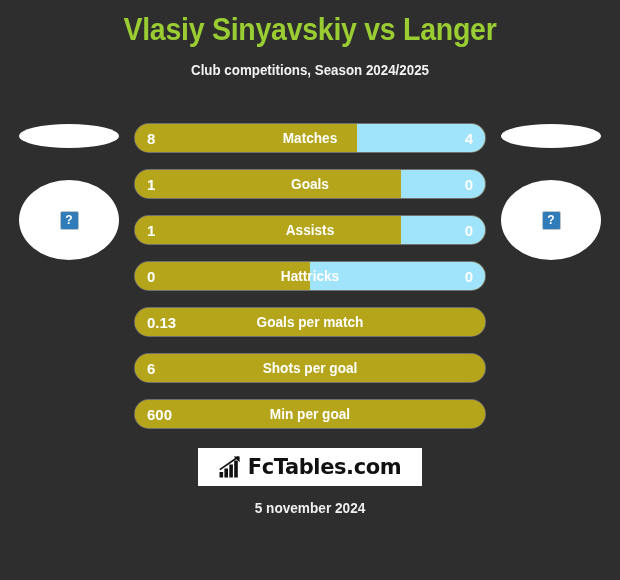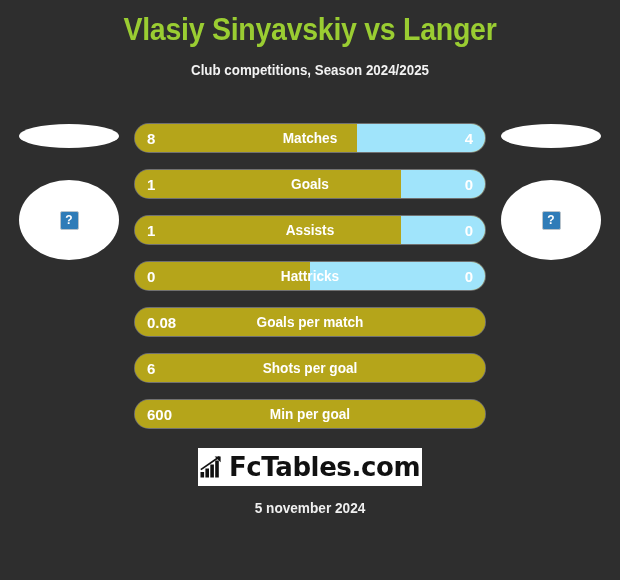--- a/index.html
+++ b/index.html
@@ -179,21 +179,21 @@
     justify-content: center;
     gap: 5px;
   }
   .logo-icon {
     display: block;
     width: 24px;
     height: 22px;
   }
   .logo-text {
     font-family: "DejaVu Sans", sans-serif;
-    font-size: 26px;
+    font-size: 21px;
     font-weight: bold;
     color: #111111;
     letter-spacing: -0.4px;
     line-height: 1;
   }
 
   
   .date {
     position: absolute;
     top: 500px;
@@ -253,21 +253,21 @@
       </div>
       <div class="bar-row">
         <div class="bar-fill-home" style="width: 50%;"></div>
         <div class="bar-fill-away" style="width: 50%;"></div>
         <div class="bar-val home">0</div>
         <div class="bar-label">Hattricks</div>
         <div class="bar-val away">0</div>
       </div>
       <div class="bar-row">
         <div class="bar-fill-home" style="width: 100%;"></div>
-        <div class="bar-val home">0.08</div>
+        <div class="bar-val home">0.13</div>
         <div class="bar-label">Goals per match</div>
       </div>
       <div class="bar-row">
         <div class="bar-fill-home" style="width: 100%;"></div>
         <div class="bar-val home">6</div>
         <div class="bar-label">Shots per goal</div>
       </div>
       <div class="bar-row">
         <div class="bar-fill-home" style="width: 100%;"></div>
         <div class="bar-val home">600</div>

